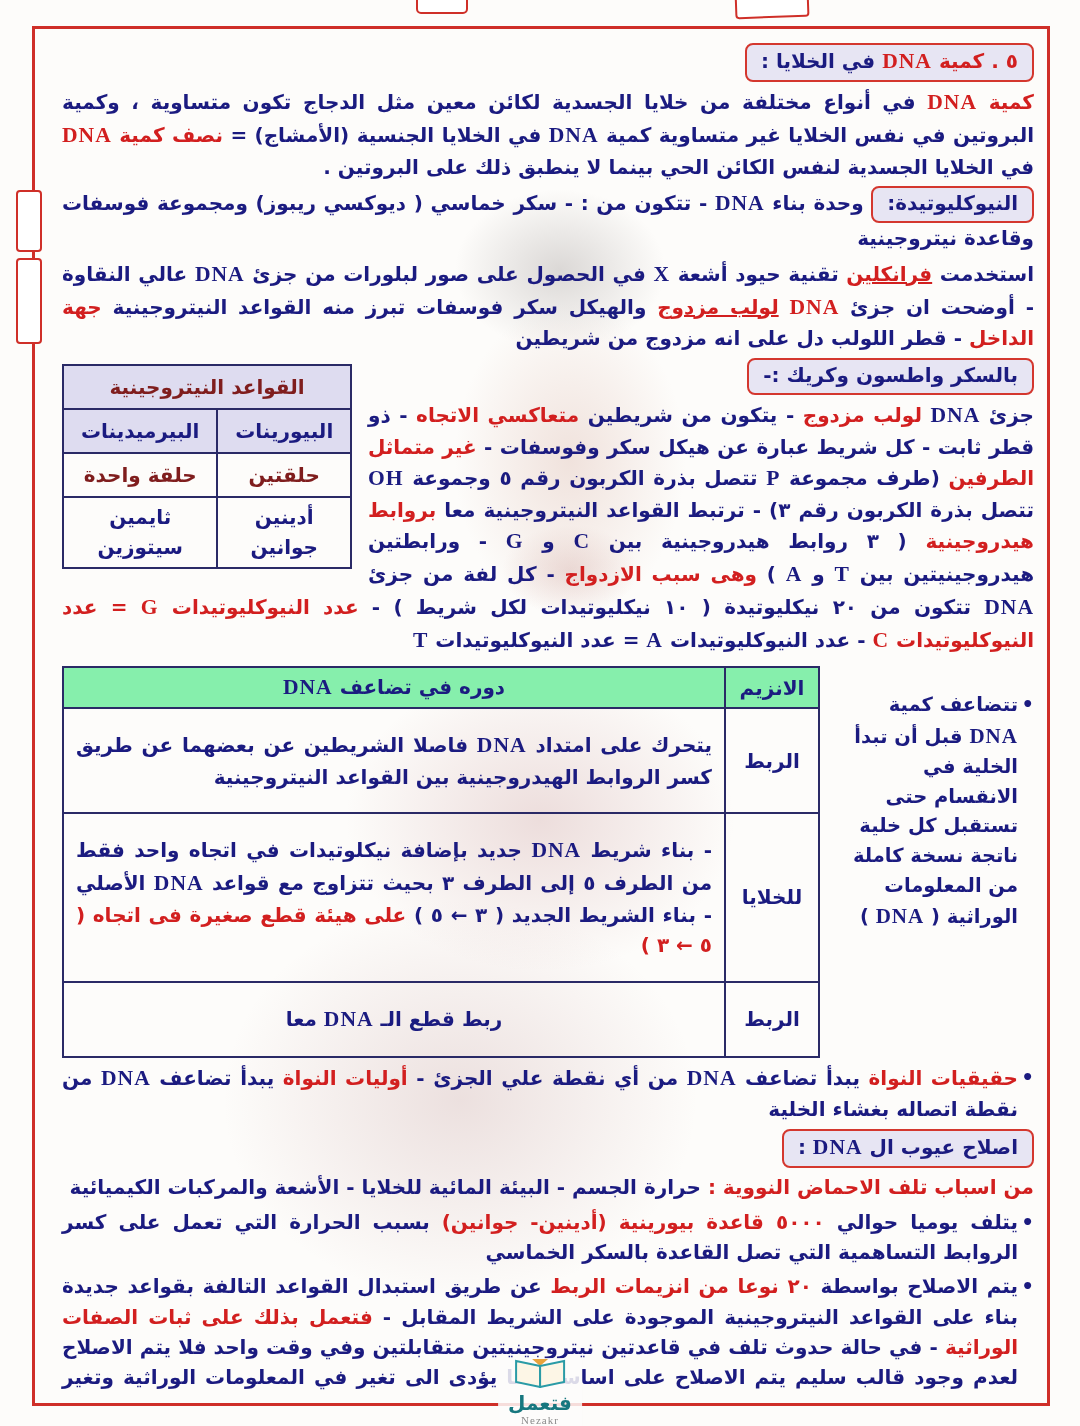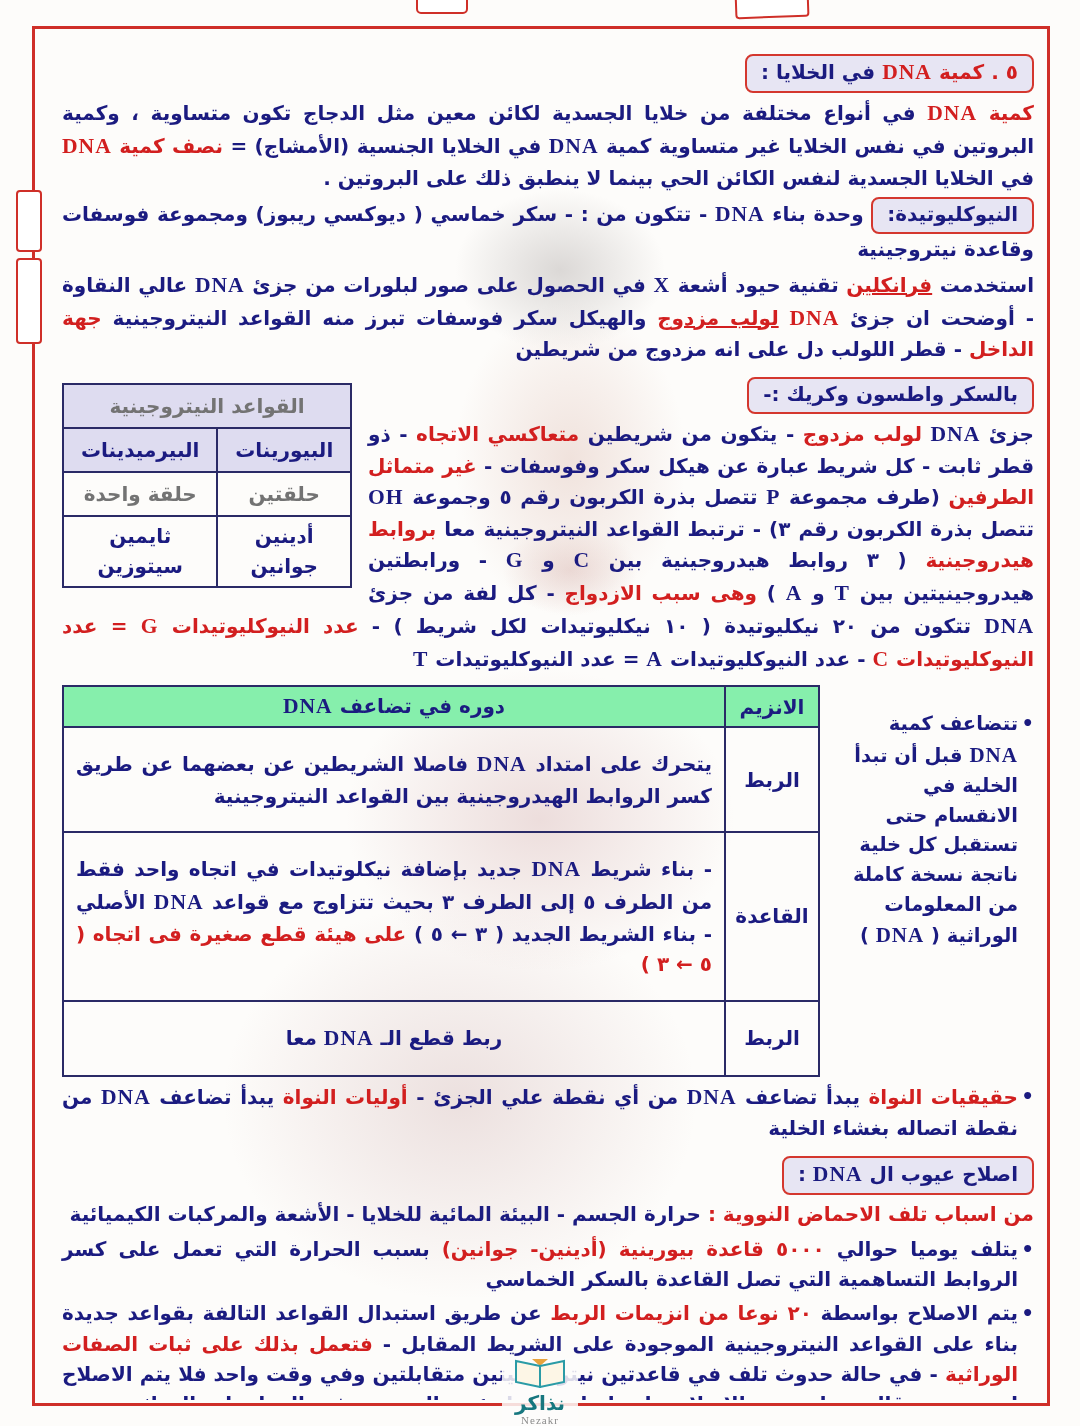--- a/index.html
+++ b/index.html
@@ -37,41 +37,41 @@
   .edge-tab { position: absolute; background: #fff; border: 2px solid #cf2f28; border-radius: 4px; z-index: 2; }
   .tab-1 { left: 16px; top: 190px; width: 26px; height: 62px; }
   .tab-2 { left: 16px; top: 258px; width: 26px; height: 86px; }
 
   .content {
     position: absolute; top: 30px; left: 38px; right: 36px; bottom: 26px;
     padding: 12px 10px 0 24px;
     color: #1b1b80; font-weight: bold; font-size: 20px; line-height: 1.52;
     z-index: 3; overflow: hidden;
   }
-  .hdr { margin: 12px 0 3px; }
+  .hdr { margin: 1px 0 3px; }
   .hbox {
     display: inline-block;
     border: 2.5px solid #d4372e; border-radius: 8px;
     background: #e7e5f3;
     padding: 1px 14px 3px;
     line-height: 1.45;
     vertical-align: middle;
   }
   .para { margin: 4px 0; text-align: justify; }
   .bullet { position: relative; padding-right: 16px; }
   .bullet::before { content: "•"; position: absolute; right: 0; top: 0; color: #1b1b80; }
 
   .seg-red { color: #d21f1f; }
   .seg-ul  { text-decoration: underline; }
   .seg-dna { font-family: "Liberation Serif", "DejaVu Serif", serif; font-size: 1.08em; letter-spacing: 1px; }
 
   table { border-collapse: collapse; color: #1b1b80; }
   td, th { border: 2.5px solid #2a2a66; padding: 4px 8px; }
   .lav { background: #dedcf0; }
-  .red-text { color: #737373; margin-left: 30px; }
+  .red-text { color: #7f1d1d; margin-left: 30px; }
 
   .bases-table { float: left; width: 290px; margin: 6px 16px 8px 0; font-size: 20px; text-align: center; }
   .bases-table td { height: 44px; vertical-align: middle; }
   .clear { clear: both; }
 
   .rep-row { display: flex; gap: 22px; align-items: flex-start; margin: 6px 0 2px; }
   .rep-side { width: 192px; flex: none; }
   .rep-side .para { font-size: 19.5px; text-align: right; margin-top: 24px; }
   .rep-main { flex: 1; }
   .enzyme-table { width: 100%; font-size: 20px; }
@@ -152,21 +152,21 @@
           <tbody>
             <tr>
               <th>الانزيم</th>
               <th><span>دوره في تضاعف </span><span class="seg-dna">DNA</span></th>
             </tr>
             <tr>
               <td class="enz">الربط</td>
               <td class="role"><span>يتحرك على امتداد </span><span class="seg-dna">DNA</span><span> فاصلا الشريطين عن بعضهما عن طريق كسر الروابط الهيدروجينية بين القواعد النيتروجينية</span></td>
             </tr>
             <tr>
-              <td class="enz">القاعدة</td>
+              <td class="enz">للخلايا</td>
               <td class="role"><span>-  بناء شريط </span><span class="seg-dna">DNA</span><span> جديد بإضافة نيكلوتيدات في اتجاه واحد فقط من الطرف ٥ إلى الطرف ٣ بحيث تتزاوج مع قواعد </span><span class="seg-dna">DNA</span><span> الأصلي  -  بناء الشريط الجديد ( ٣ ← ٥ ) </span><span class="seg-red">على هيئة قطع صغيرة فى اتجاه ( ٥ ← ٣ )</span></td>
             </tr>
             <tr>
               <td class="enz">الربط</td>
               <td class="role center"><span>ربط قطع الـ </span><span class="seg-dna">DNA</span><span> معا</span></td>
             </tr>
           </tbody>
         </table>
       </div>
     </div>
@@ -183,16 +183,16 @@
     <p class="para bullet"><span>تلعب الروابط الهيدروجينية </span><span class="seg-red">دوراً هاماً</span><span> في ثبات جزئ </span><span class="seg-red seg-dna">DNA</span><span> - لأن هذه الروابط تعمل على ربط قاعدة الجوانين مع قاعدة السيتوزين و قاعدة الادينين مع الثايمين فتعمل بذلك على ازدواج جزئ </span></p>
 
   </div>
 
   <div class="logo">
     <svg width="56" height="30" viewBox="0 0 56 30">
       <polygon points="20,1 36,1 28,8" fill="#e8a33c"></polygon>
       <polygon points="28,8 4,3 4,24 28,29" fill="#fdf6e6" stroke="#2a9ba6" stroke-width="2"></polygon>
       <polygon points="28,8 52,3 52,24 28,29" fill="#fdf6e6" stroke="#2a9ba6" stroke-width="2"></polygon>
     </svg>
-    <div class="logo-ar">نذاكر</div>
+    <div class="logo-ar">فتعمل</div>
     <div class="logo-en">Nezakr</div>
   </div>
 </div>
 
 </body></html>

